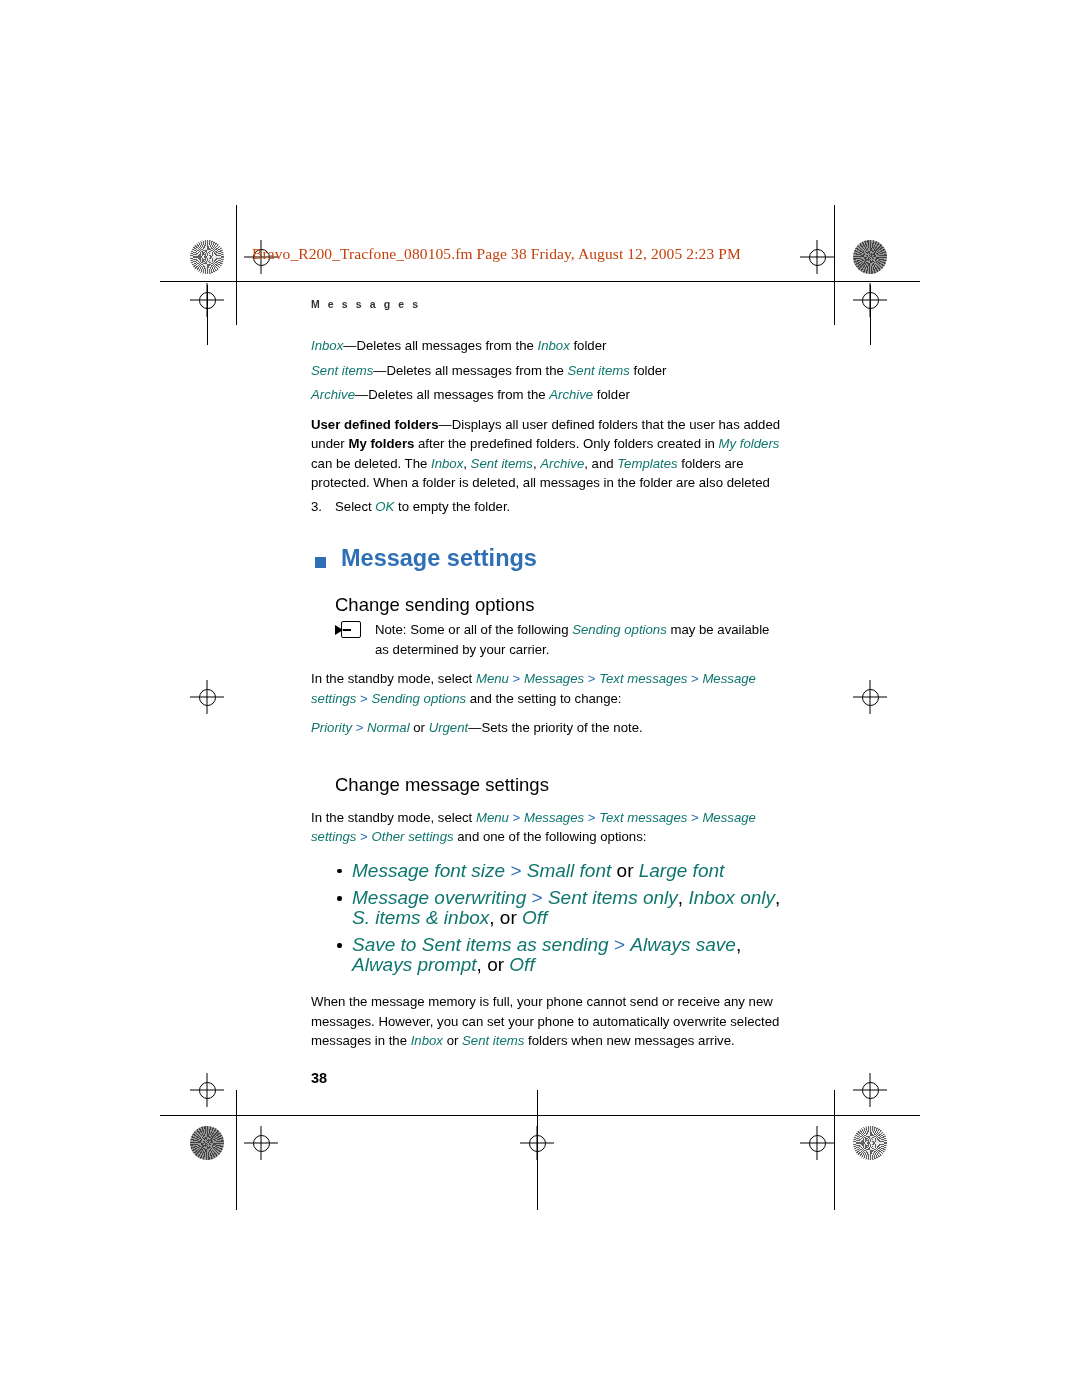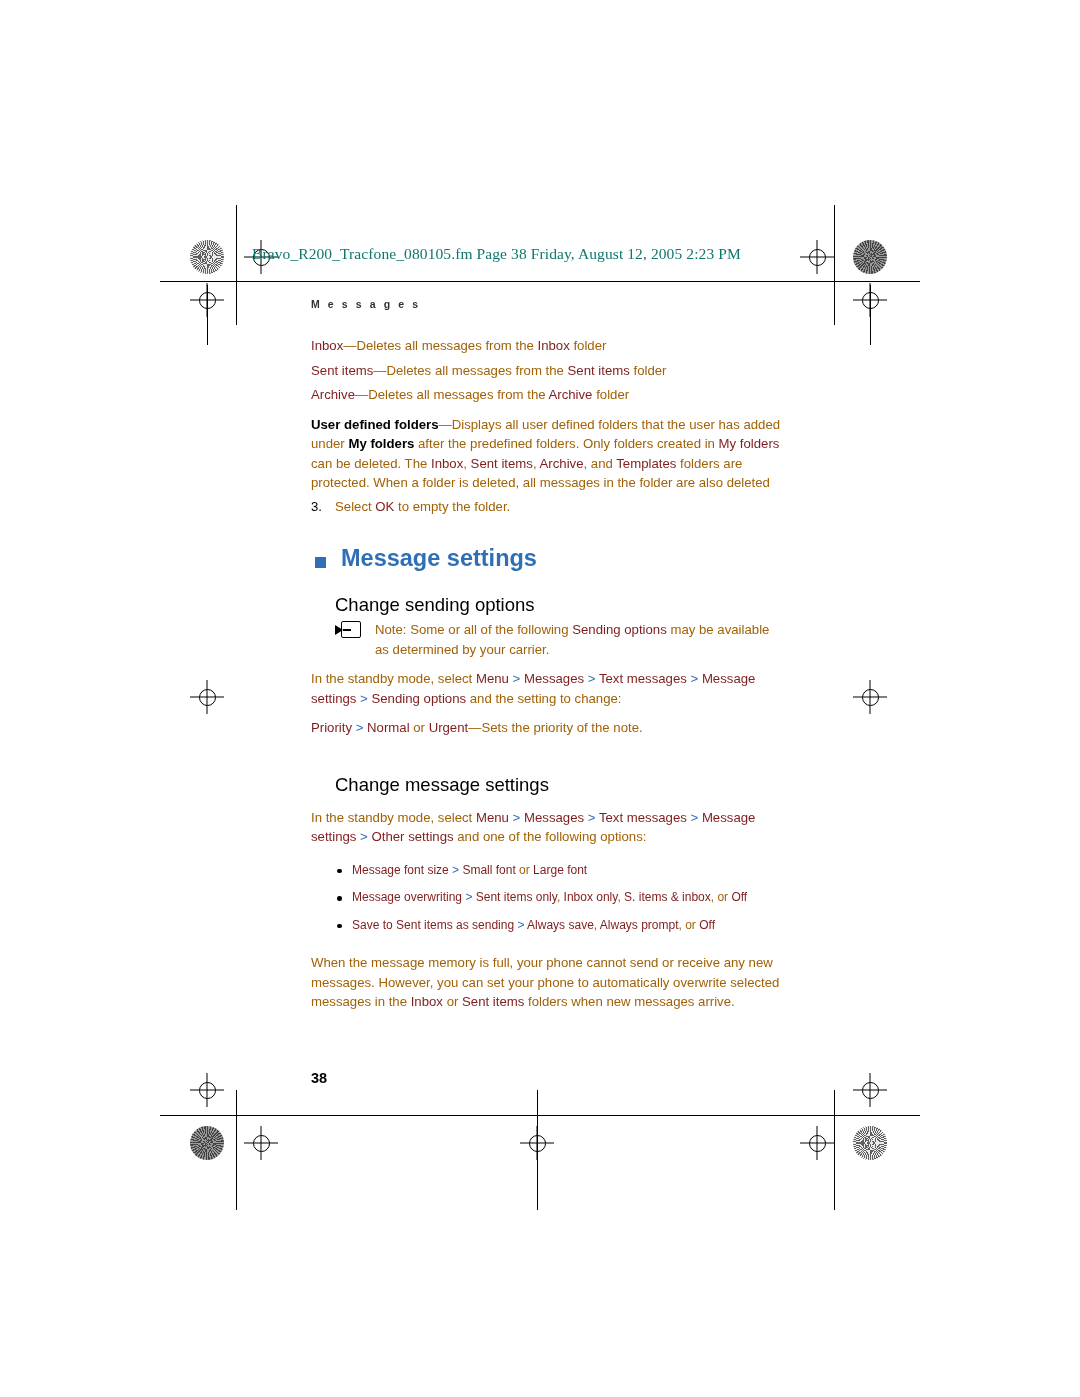--- a/index.html
+++ b/index.html
@@ -77,21 +77,21 @@
   }
 
   
   .filename-line {
     position: absolute;
     left: 252px;
     top: 245px;
     font-family: "Liberation Serif", serif;
     font-size: 15.5px;
     letter-spacing: 0.1px;
-    color: #0f766e;
+    color: #c2410c;
     white-space: nowrap;
   }
 
   .runhead {
     position: absolute;
     left: 311px;
     top: 298px;
     font-size: 10.5px;
     letter-spacing: 2.6px;
     color: #333;
@@ -104,23 +104,23 @@
     top: 336px;
     width: 470px;
   }
 
   p.body {
     margin: 0 0 0 0;
     font-size: 13.2px;
     line-height: 19.5px;
     color: #000;
   }
-  .blk { color: #a16207; text-align: right; }
+  .blk { color: #000000; text-align: right; }
   .blue { color: #2f6fb5; }
-  .blue-i { color: #7f1d1d; }
+  .blue-i { color: #0f766e; font-style: italic; }
   .bold { font-weight: 700; }
 
   .gap-sm { height: 5px; }
   .gap-md { height: 10px; }
 
   .numitem {
     position: relative;
     margin-left: 0px;
     font-size: 13.2px;
     line-height: 19.5px;
@@ -202,21 +202,21 @@
   }
 
   ul.bullets {
     list-style: none;
     margin: 14px 0 0 24px;
     padding: 0;
   }
   ul.bullets li {
     position: relative;
     padding-left: 17px;
-    font-size: 12px;
+    font-size: 19px;
     line-height: 19.5px;
     margin-bottom: 8px;
   }
   ul.bullets li::before {
     content: "";
     position: absolute;
     left: 2px;
     top: 8px;
     width: 4.5px;
     height: 4.5px;

